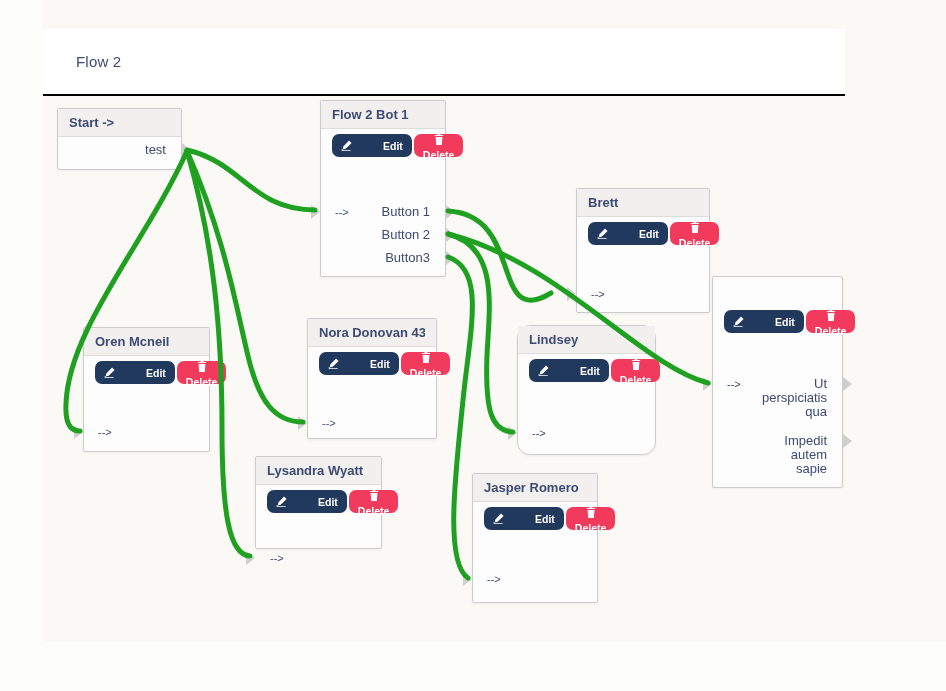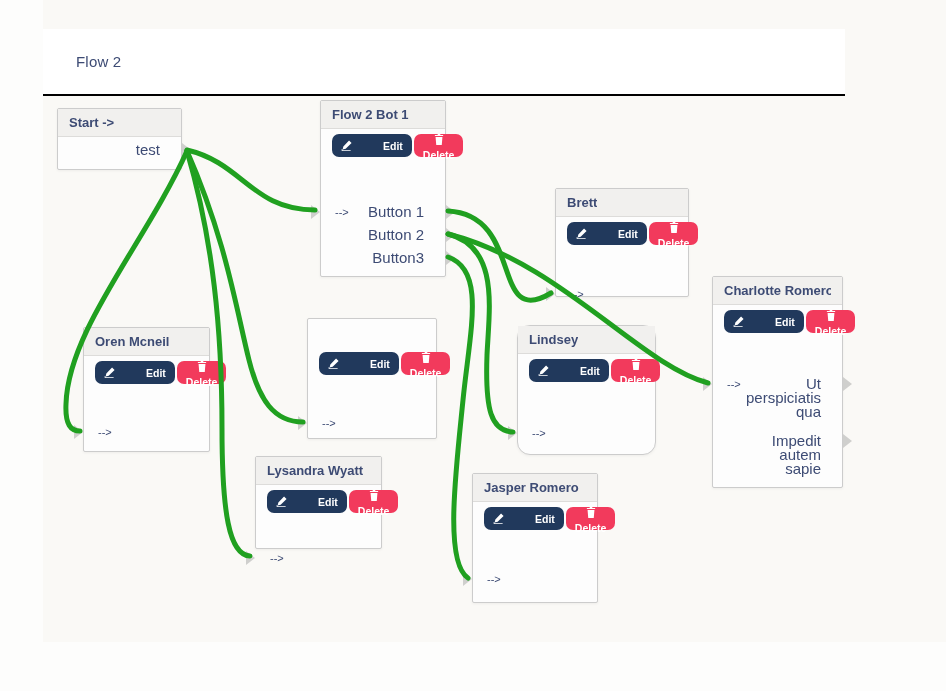--- a/index.html
+++ b/index.html
@@ -37,21 +37,21 @@
     font-family:"Liberation Sans",sans-serif;font-size:10.5px;font-weight:700;
     display:flex;align-items:center;gap:4px;padding:0 9px;cursor:pointer;
   }
   .btn-edit{background:var(--navy,#21395c);gap:31px;}
   .btn-delete{background:var(--pink,#f23a5c);flex-direction:column;}
   .btn svg{display:block;}
   .in-label{
     position:absolute;left:14px;font-size:11px;line-height:14px;color:#3d4b74;white-space:nowrap;
   }
   .out-label{
-    position:absolute;right:21px;font-size:15px;line-height:14px;color:#3d4b74;
+    position:absolute;right:15px;font-size:13px;line-height:14px;color:#3d4b74;
     text-align:right;white-space:pre-line;
   }
   .port{
     position:absolute;width:0;height:0;
     border-top:7px solid transparent;border-bottom:7px solid transparent;
     border-left:9px solid #cfcfcd;
   }
   .port.in{left:-10px;}
   .port.out{right:-10px;}
   #edges{position:absolute;left:0;top:0;z-index:3;pointer-events:none;}
@@ -98,21 +98,21 @@
       </div>
       <div class="port in" style="top: 104px;"></div>
       <div class="in-label" style="top: 104px;">--&gt;</div>
       <div class="port out" style="top: 104px;"></div>
       <div class="out-label" style="top: 104px;">Button 1</div>
       <div class="port out" style="top: 127px;"></div>
       <div class="out-label" style="top: 127px;">Button 2</div>
       <div class="port out" style="top: 150px;"></div>
       <div class="out-label" style="top: 150px;">Button3</div>
     </div>
-    <div class="node" style="left: 555px; top: 188px; width: 134px; height: 109px;">
+    <div class="node" style="left: 576px; top: 188px; width: 134px; height: 125px;">
       <div class="node-header">
         <span class="node-title">Brett</span>
       </div>
       <div class="btn-row">
         <button class="btn btn-edit">
           <span>
             <svg width="11" height="11" viewBox="0 0 16 16" fill="#fff">
               <path d="M11.7.6l3.7 3.7-8.6 8.6-4.4 1 1-4.4L11.7.6zM1 13h1v2h12v1H1v-3z"></path>
             </svg>
           </span>
@@ -124,23 +124,20 @@
               <path d="M5.5 0h3l.8 1.5H13V3H1V1.5h3.7L5.5 0zM2 4.5h10L11 16H3L2 4.5z"></path>
             </svg>
           </span>
           <span>Delete</span>
         </button>
       </div>
       <div class="port in" style="top: 98px;"></div>
       <div class="in-label" style="top: 98px;">--&gt;</div>
     </div>
     <div class="node" style="left: 712px; top: 276px; width: 131px; height: 212px;">
-      <div class="node-header">
-        <span class="node-title">Charlotte Romero</span>
-      </div>
       <div class="btn-row">
         <button class="btn btn-edit">
           <span>
             <svg width="11" height="11" viewBox="0 0 16 16" fill="#fff">
               <path d="M11.7.6l3.7 3.7-8.6 8.6-4.4 1 1-4.4L11.7.6zM1 13h1v2h12v1H1v-3z"></path>
             </svg>
           </span>
           <span>Edit</span>
         </button>
         <button class="btn btn-delete">
@@ -182,20 +179,23 @@
               <path d="M5.5 0h3l.8 1.5H13V3H1V1.5h3.7L5.5 0zM2 4.5h10L11 16H3L2 4.5z"></path>
             </svg>
           </span>
           <span>Delete</span>
         </button>
       </div>
       <div class="port in" style="top: 97px;"></div>
       <div class="in-label" style="top: 97px;">--&gt;</div>
     </div>
     <div class="node" style="left: 307px; top: 318px; width: 130px; height: 121px;">
+      <div class="node-header">
+        <span class="node-title">Nora Donovan 43</span>
+      </div>
       <div class="btn-row">
         <button class="btn btn-edit">
           <span>
             <svg width="11" height="11" viewBox="0 0 16 16" fill="#fff">
               <path d="M11.7.6l3.7 3.7-8.6 8.6-4.4 1 1-4.4L11.7.6zM1 13h1v2h12v1H1v-3z"></path>
             </svg>
           </span>
           <span>Edit</span>
         </button>
         <button class="btn btn-delete">

